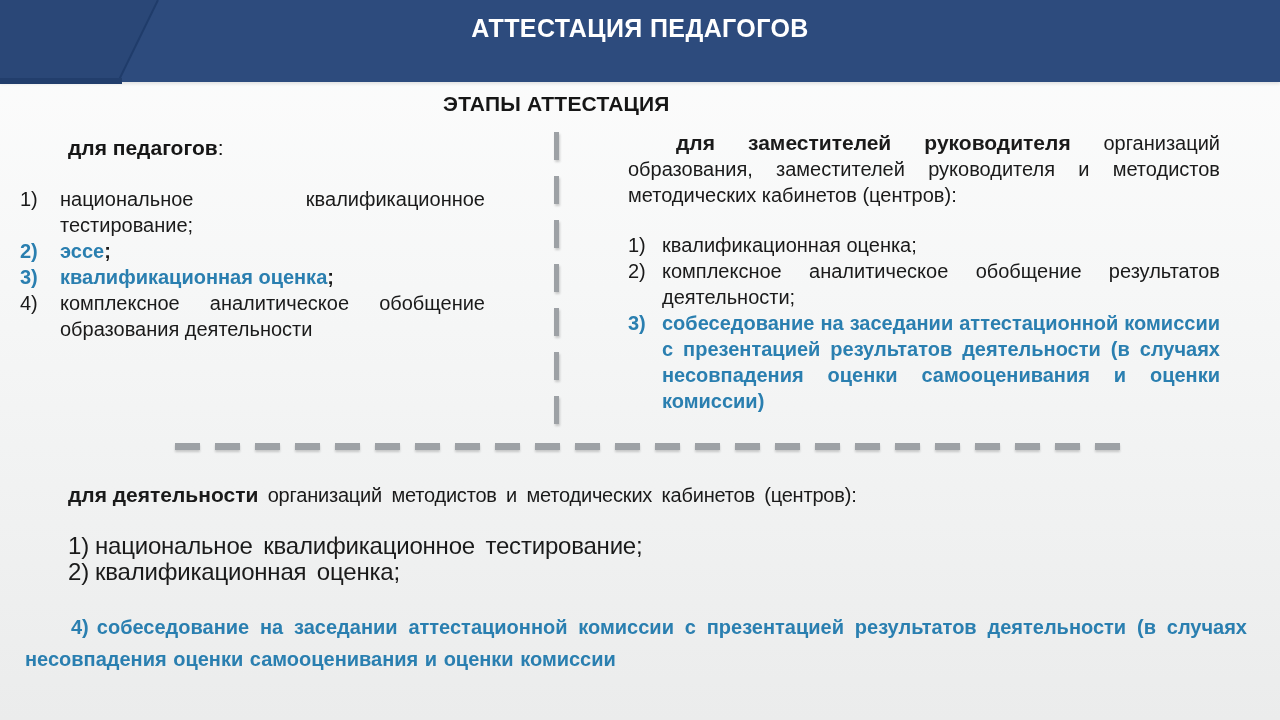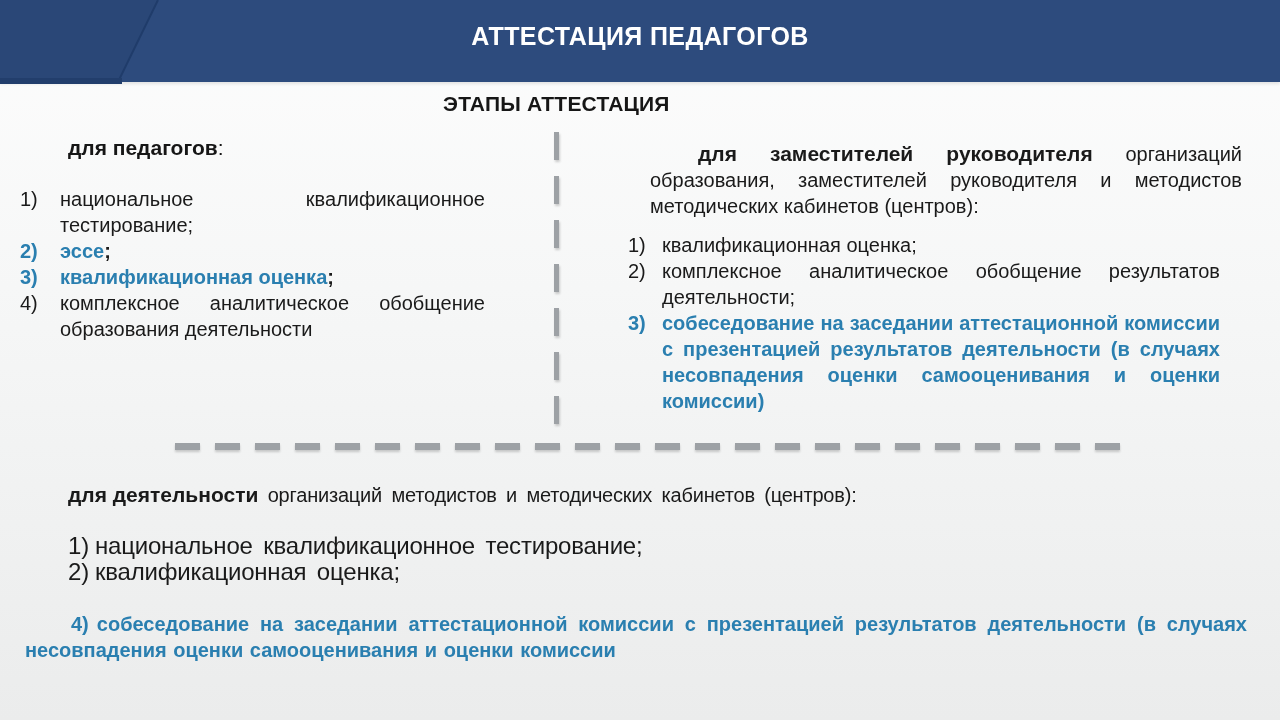--- a/index.html
+++ b/index.html
@@ -20,21 +20,21 @@
   .header-bar {
     position: absolute; left: 0; top: 0;
     width: 1280px; height: 82px;
     background: #2d4b7d;
     box-shadow: 0 2px 3px rgba(0,0,0,0.10);
   }
   .header-bar svg { position: absolute; left: 0; top: 0; }
   .slide-title {
     position: relative;
     text-align: center;
-    padding-top: 22px;
+    padding-top: 14px;
     font-size: 25px;
     font-weight: 700;
     letter-spacing: 0.4px;
     color: #ffffff;
   }
   .header-left-strip {
     position: absolute; left: 0; top: 78;
     top: 78px; width: 122px; height: 6px;
     background: #223e6c;
   }
@@ -80,26 +80,25 @@
   .divider-h {
     position: absolute; left: 175px; top: 443px;
     width: 960px; height: 7px;
     background: repeating-linear-gradient(90deg,
       #9da1a5 0px, #9da1a5 25px, transparent 25px, transparent 40px);
     filter: drop-shadow(0 2px 1px rgba(0,0,0,0.18));
   }
 
   
   .right-heading {
-    position: absolute; left: 628px; top: 141px;
+    position: absolute; left: 628px; top: 130px;
     width: 592px;
     font-size: 20px; line-height: 26px;
     text-align: justify;
     text-indent: 48px;
-    margin-left: 22px;
   }
   .right-heading b { font-weight: 700; font-size: 21px; }
   .right-list {
     position: absolute; left: 628px; top: 232px;
     width: 592px;
   }
   .right-list .li { padding-left: 34px; }
 
   
   .bottom-heading {
@@ -111,21 +110,21 @@
   .bottom-heading .rest { word-spacing: 4px; letter-spacing: -0.2px; }
   .bottom-list {
     position: absolute; left: 68px; top: 533px;
     font-size: 24px; line-height: 26px;
   }
   .bottom-list .line { word-spacing: 4px; letter-spacing: -0.2px; }
   .bottom-list .num { margin-right: 6px; }
   .bottom-item4 {
     position: absolute; left: 25px; top: 611px;
     width: 1222px;
-    font-size: 20px; line-height: 26px;
+    font-size: 20px; line-height: 32px;
     text-align: justify;
     text-indent: 46px;
     word-spacing: 1px;
     color: #2a7fb0; font-weight: 700;
   }
   .bottom-item4 .num { margin-right: 8px; }
 </style>
 </head>
 <body>
 

